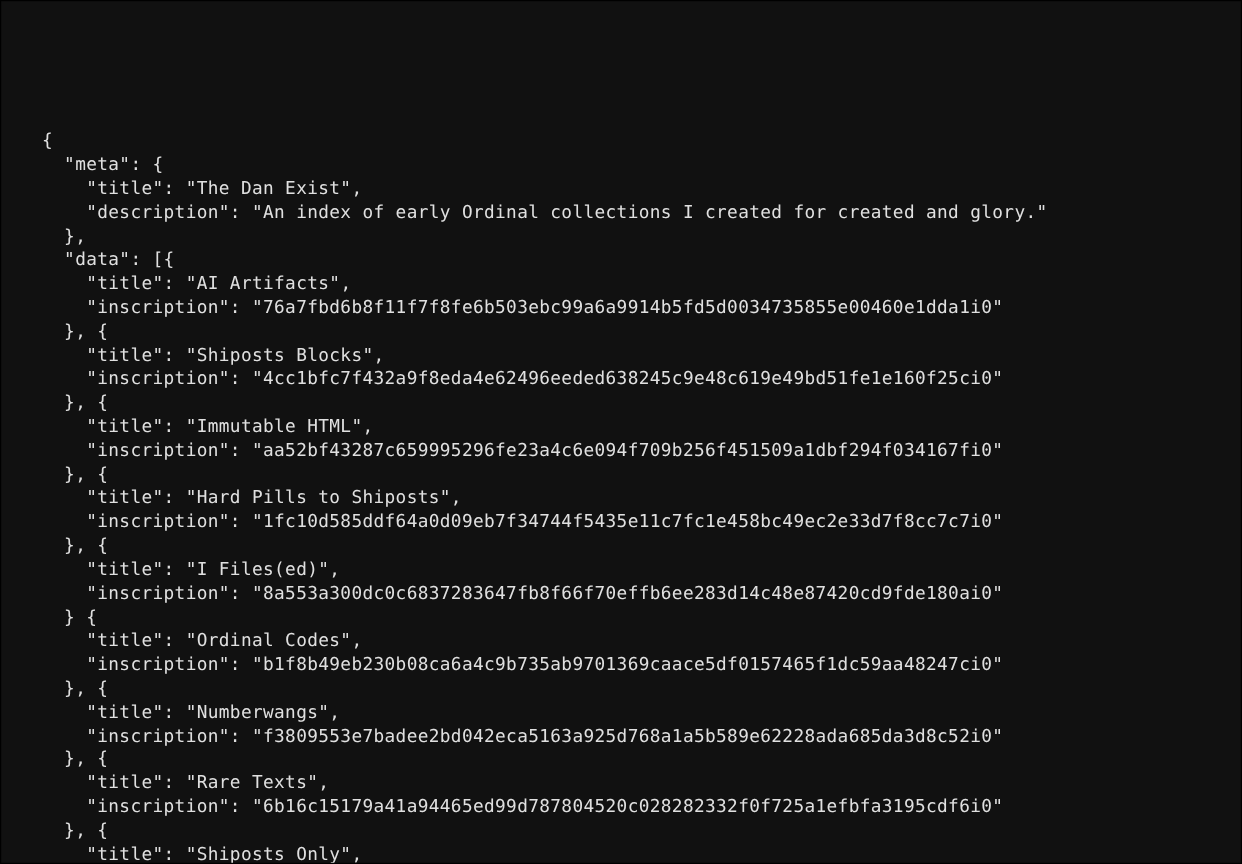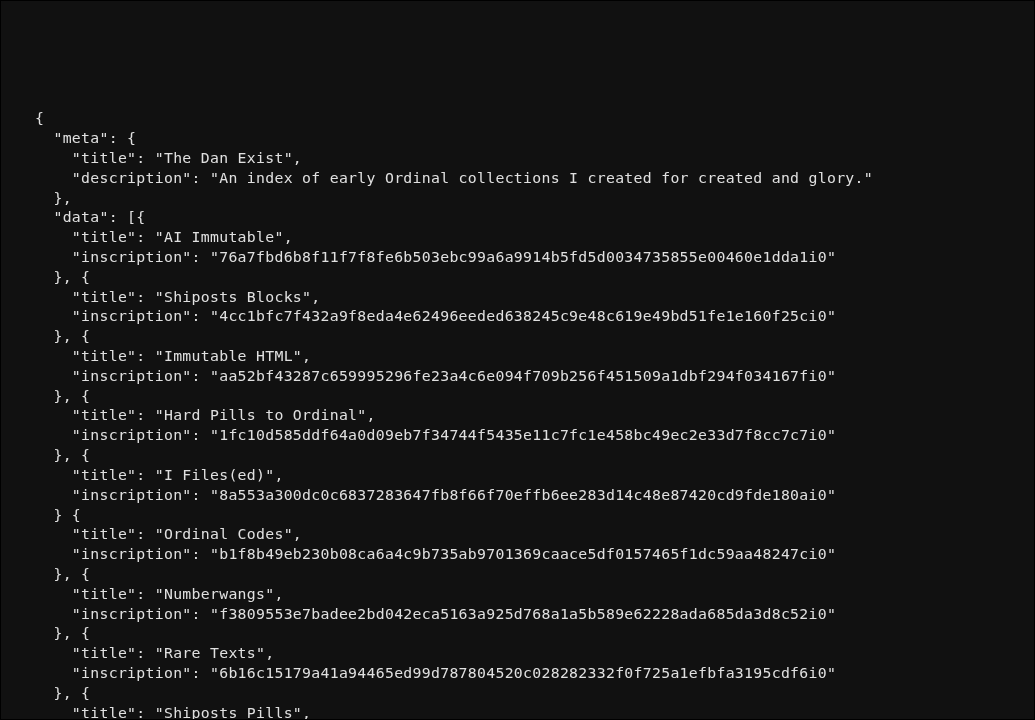--- a/index.html
+++ b/index.html
@@ -23,45 +23,45 @@
 <body>
 
 
 
 <pre class="code-block"><span>{</span>
   "meta": {
     "title": "<span>The Dan Exist</span>",
     "description": "<span>An index of early Ordinal collections I created for created and glory.</span>"
   },
   "data": [{
-    "title": "<span>AI Immutable</span>",
+    "title": "<span>AI Artifacts</span>",
     "inscription": "<span>76a7fbd6b8f11f7f8fe6b503ebc99a6a9914b5fd5d0034735855e00460e1dda1i0</span>"
   }<span>, {</span>
     "title": "<span>Shiposts Blocks</span>",
     "inscription": "<span>4cc1bfc7f432a9f8eda4e62496eeded638245c9e48c619e49bd51fe1e160f25ci0</span>"
   }<span>, {</span>
     "title": "<span>Immutable HTML</span>",
     "inscription": "<span>aa52bf43287c659995296fe23a4c6e094f709b256f451509a1dbf294f034167fi0</span>"
   }<span>, {</span>
-    "title": "<span>Hard Pills to Ordinal</span>",
+    "title": "<span>Hard Pills to Shiposts</span>",
     "inscription": "<span>1fc10d585ddf64a0d09eb7f34744f5435e11c7fc1e458bc49ec2e33d7f8cc7c7i0</span>"
   }<span>, {</span>
     "title": "<span>I Files(ed)</span>",
     "inscription": "<span>8a553a300dc0c6837283647fb8f66f70effb6ee283d14c48e87420cd9fde180ai0</span>"
   }<span> {</span>
     "title": "<span>Ordinal Codes</span>",
     "inscription": "<span>b1f8b49eb230b08ca6a4c9b735ab9701369caace5df0157465f1dc59aa48247ci0</span>"
   }<span>, {</span>
     "title": "<span>Numberwangs</span>",
     "inscription": "<span>f3809553e7badee2bd042eca5163a925d768a1a5b589e62228ada685da3d8c52i0</span>"
   }<span>, {</span>
     "title": "<span>Rare Texts</span>",
     "inscription": "<span>6b16c15179a41a94465ed99d787804520c028282332f0f725a1efbfa3195cdf6i0</span>"
   }<span>, {</span>
-    "title": "<span>Shiposts Pills</span>",
+    "title": "<span>Shiposts Only</span>",
     "inscription": ""
   }
     "title": "",
     "inscription": ""
   }
 </pre>
 
 
 
 

